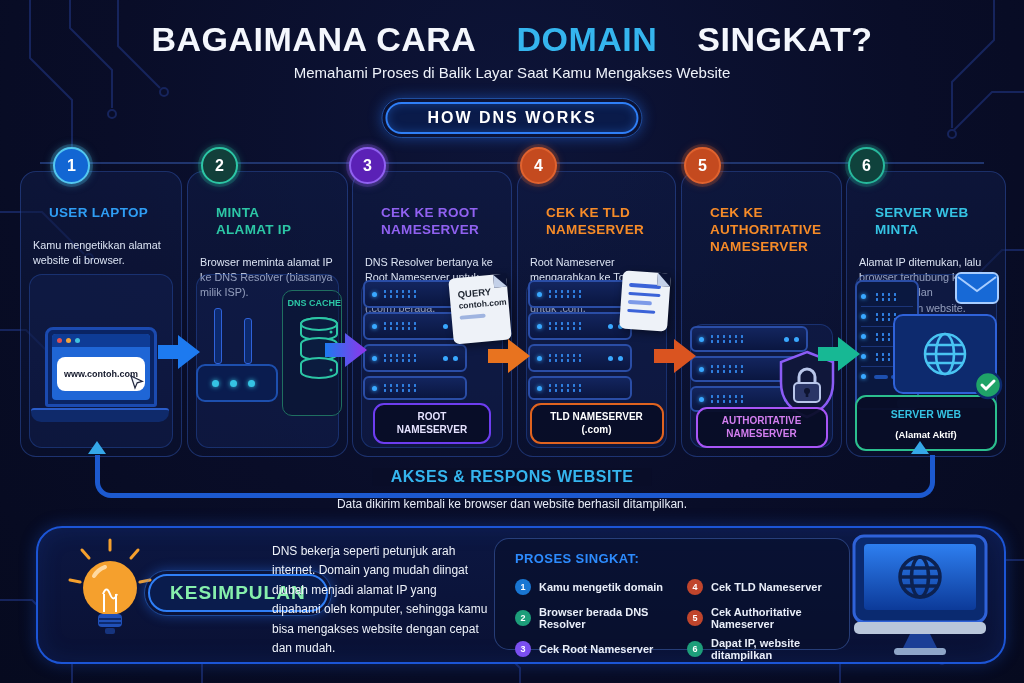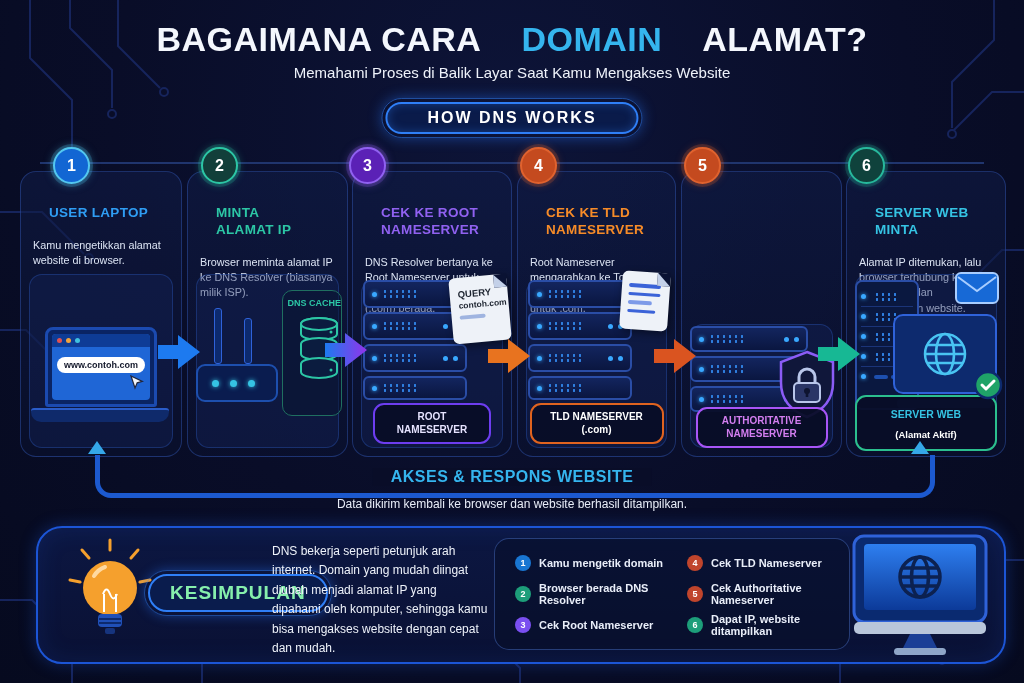--- a/index.html
+++ b/index.html
@@ -43,21 +43,21 @@
     background:rgba(9,13,38,.94);border-radius:11px;padding:6px 9px;font-weight:800;line-height:1.25;}
   
   .laptop{position:absolute;left:50%;transform:translateX(-50%);bottom:34px;width:140px;z-index:3;}
   .lap-screen{width:112px;height:80px;margin:0 auto;background:#0a2464;border:3px solid #1b4ab0;
     border-radius:8px 8px 3px 3px;padding:4px;box-sizing:border-box;}
   .lap-browser{width:100%;height:100%;background:#1f66d6;border-radius:4px;overflow:hidden;position:relative;}
   .lap-bar{height:13px;background:#0e3c96;display:flex;align-items:center;padding-left:5px;gap:4px;}
   .lap-bar i{width:5px;height:5px;border-radius:50%;display:block;}
   .d-r{background:#e05252;} .d-o{background:#f2a33c;} .d-c{background:#3fc1e0;}
   .lap-url{margin:10px 5px 0 5px;background:#fff;border-radius:8px;color:#13182b;
-    font-size:9px;font-weight:800;text-align:center;padding:3px 0;}
+    font-size:9px;font-weight:800;text-align:center;padding:12px 0;}
   .cursor{position:absolute;right:6px;bottom:10px;}
   .lap-base{width:138px;height:12px;margin-top:1px;background:#0f2a6b;border-top:2px solid #2a5cc8;
     border-radius:3px 3px 10px 10px;}
   
   .ant{position:absolute;width:6px;background:#0d2a6e;border:1px solid #2f62d9;border-radius:3px;z-index:3;}
   .router-body{position:absolute;left:8px;bottom:54px;width:82px;height:38px;background:#0a1c4f;
     border:2px solid #1d4fae;border-radius:9px;z-index:3;display:flex;align-items:center;gap:11px;padding-left:14px;box-sizing:border-box;}
   .router-body i{width:7px;height:7px;border-radius:50%;background:#35c3e3;box-shadow:0 0 5px #35c3e3;}
   .dns-panel{position:absolute;right:5px;bottom:40px;width:58px;height:124px;border:1.5px solid #1f6f60;
     border-radius:10px;z-index:3;text-align:right;background:rgba(8,20,45,.5);}
@@ -147,21 +147,21 @@
       <path d="M0 600 H32 L72 640 V683"></path>
       <path d="M202 683 V662 L242 622"></path>
         <circle cx="246" cy="618" r="4"></circle>
       <path d="M840 683 V662"></path>
         <circle cx="840" cy="656" r="4"></circle>
       <path d="M520 683 V668 L492 640"></path>
         <circle cx="488" cy="636" r="3.5"></circle>
     </g>
   </svg>
 
-  <h1 class="h1"><span class="seg">BAGAIMANA CARA</span><span class="seg hl">DOMAIN</span><span class="seg">ALAMAT?</span></h1>
+  <h1 class="h1"><span class="seg">BAGAIMANA CARA</span><span class="seg hl">DOMAIN</span><span class="seg">SINGKAT?</span></h1>
   <p class="subtitle">Memahami Proses di Balik Layar Saat Kamu Mengakses Website</p>
   <div class="badge-wrap">
     <div class="badge">HOW DNS WORKS</div>
   </div>
 
   <div class="connector"></div>
   <div class="stepnum sn1" style="left:53px;">1</div>
   <div class="stepnum sn2" style="left:201px;">2</div>
   <div class="stepnum sn3" style="left:349px;">3</div>
   <div class="stepnum sn4" style="left:520px;">4</div>
@@ -284,20 +284,21 @@
       <div style="margin:5px 0 0 7px;width:28px;height:3.5px;background:#3b63d8;border-radius:2px;"></div>
     </div>
     <div class="pill" style="bottom:12px;width:112px;border:2px solid #e0631f;color:#fff;font-size:10px;">
       <span>TLD NAMESERVER</span><br>
       <span>(.com)</span>
     </div>
   </section>
 
   <section class="card" style="left:681px;width:159px;">
     <div class="inner" style="height:122px;"></div>
+    <h3 class="ct col-orange">CEK KE AUTHORITATIVE NAMESERVER</h3>
     <div class="slabs" style="left:8px;bottom:44px;width:118px;">
       <div class="slab" style="height:26px;">
           <span class="led"></span>
           <span class="ledgrid"></span>
           <span class="led2"></span>
         </div>
       <div class="slab" style="height:26px;">
           <span class="led"></span>
           <span class="ledgrid"></span>
         </div>
@@ -414,20 +415,21 @@
       <line x1="37" y1="83" x2="59" y2="83" stroke="#0d2a6e" stroke-width="2"></line>
       <line x1="37" y1="87" x2="59" y2="87" stroke="#0d2a6e" stroke-width="2"></line>
       <rect x="43" y="92" width="10" height="6" rx="2" fill="#16347e"></rect>
     </svg>
     <div class="kbadge">
       <div class="kbadge-in">KESIMPULAN</div>
     </div>
     <p class="kpara">DNS bekerja seperti petunjuk arah internet. Domain yang mudah diingat diubah menjadi alamat IP yang dipahami oleh komputer, sehingga kamu bisa mengakses website dengan cepat dan mudah.</p>
 
     <div class="proses">
+      <h4 class="proses-title">PROSES SINGKAT:</h4>
       <div class="plist">
         <div class="pitem">
             <span class="pnum pc-0">1</span>
             <span>Kamu mengetik domain</span>
           </div>
         <div class="pitem">
             <span class="pnum pc-1">2</span>
             <span>Browser berada DNS Resolver</span>
           </div>
         <div class="pitem">

